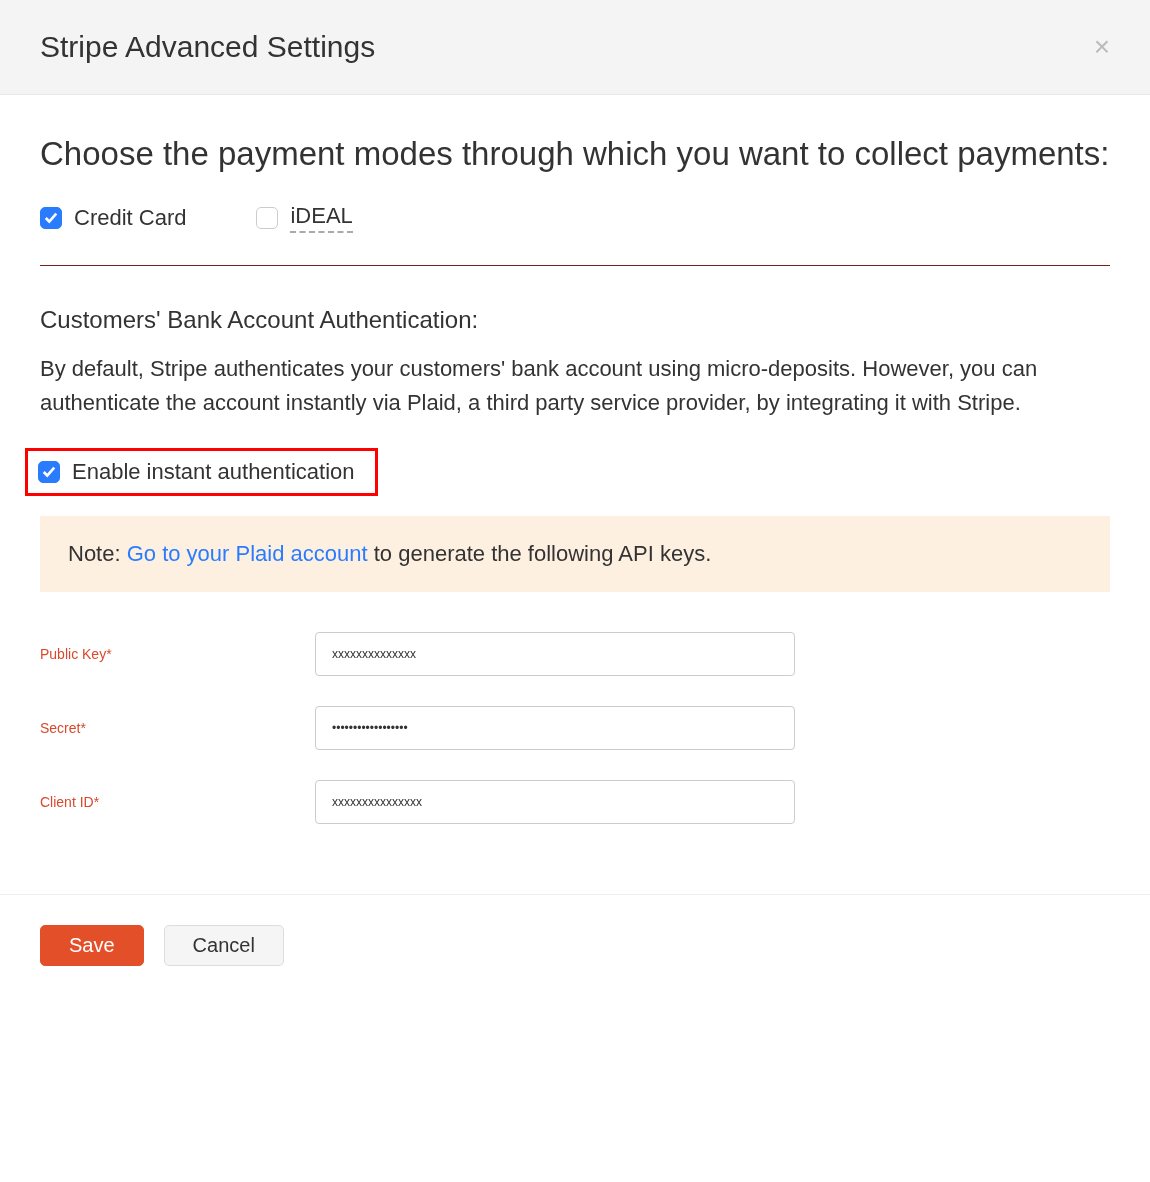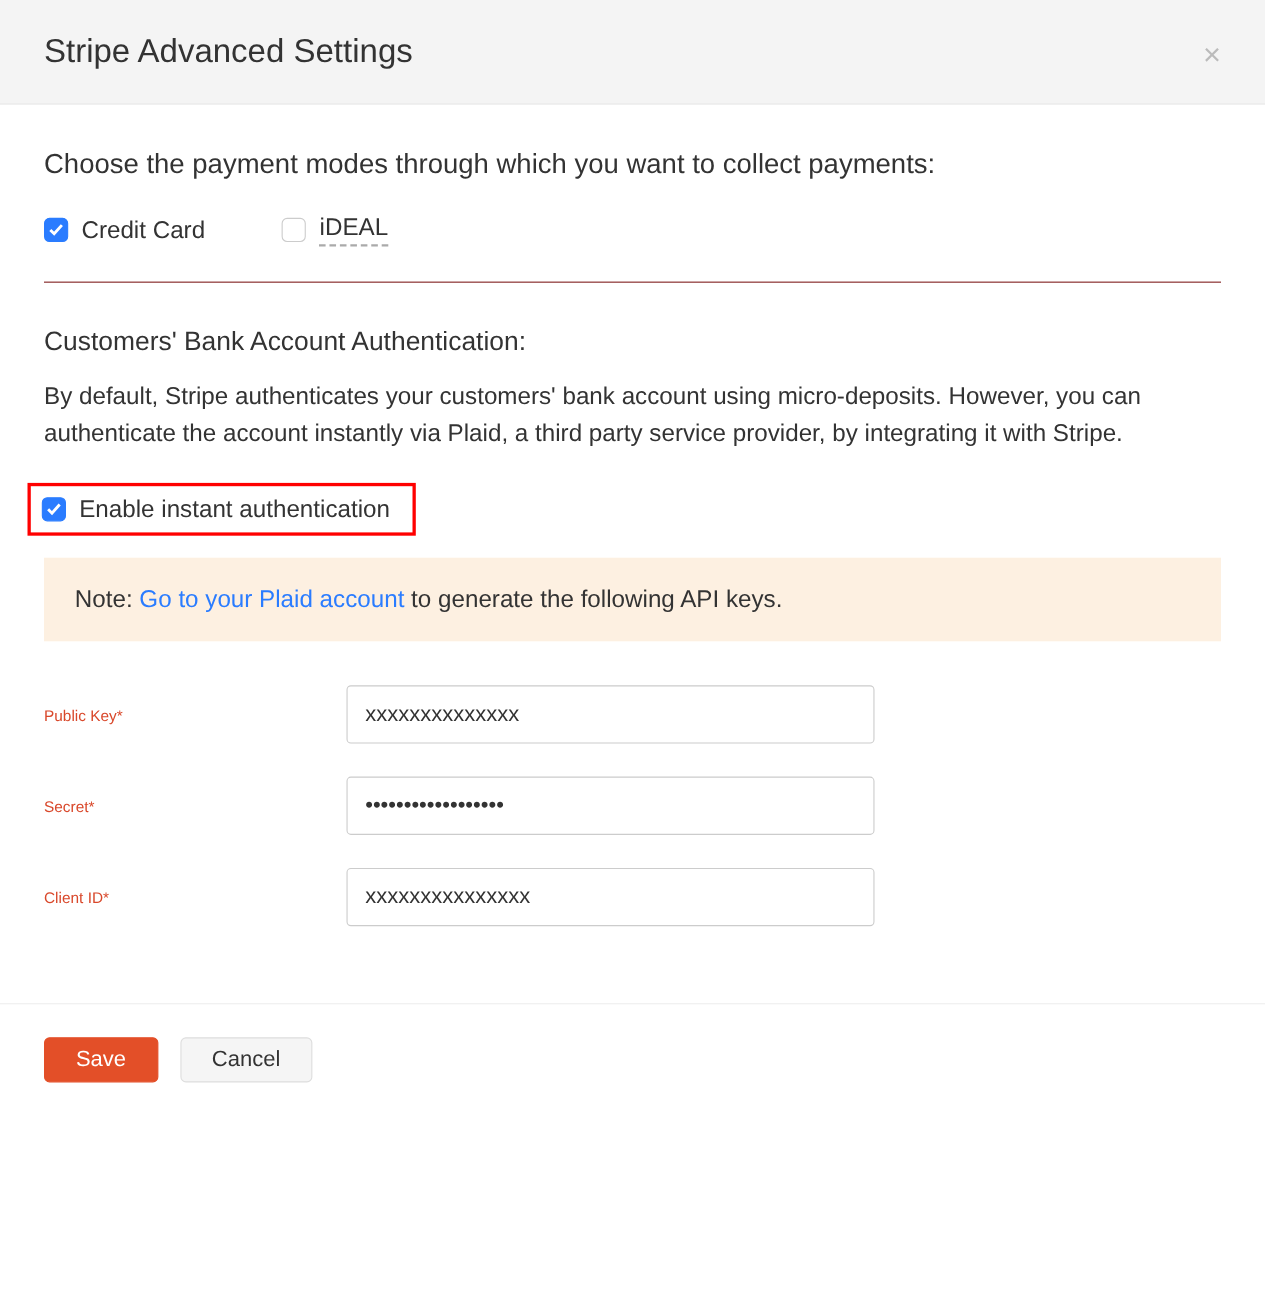--- a/index.html
+++ b/index.html
@@ -7,39 +7,39 @@
       font-family: -apple-system, BlinkMacSystemFont, "Segoe UI", Helvetica, Arial, sans-serif;
       background: #fff;
       width: 1150px;
       color: #333;
     }
     .header {
       background: #f4f4f4;
       padding: 30px 40px;
       border-bottom: 1px solid #e8e8e8;
       display: flex;
-      align-items: flex-end;
+      align-items: center;
       justify-content: space-between;
     }
     .header-title {
       font-size: 30px;
       font-weight: 400;
       color: #333;
     }
     .close-icon {
       font-size: 28px;
       color: #bbb;
       cursor: pointer;
       line-height: 1;
     }
     .content {
       padding: 40px;
     }
     .section-title {
-      font-size: 25px;
+      font-size: 33px;
       color: #333;
       margin-bottom: 30px;
     }
     .payment-modes {
       display: flex;
       gap: 70px;
       align-items: center;
       padding-bottom: 32px;
       border-bottom: 1px solid #7f1d1d;
       margin-bottom: 40px;
@@ -123,21 +123,21 @@
     .form-label {
       width: 275px;
       font-size: 14px;
       color: #d9482b;
     }
     .form-input {
       width: 480px;
       padding: 14px 16px;
       border: 1px solid #ccc;
       border-radius: 4px;
-      font-size: 20px;
+      font-size: 12px;
       color: #333;
       font-family: inherit;
     }
     .footer {
       border-top: 1px solid #eee;
       padding: 30px 40px;
       display: flex;
       gap: 20px;
     }
     .btn {

